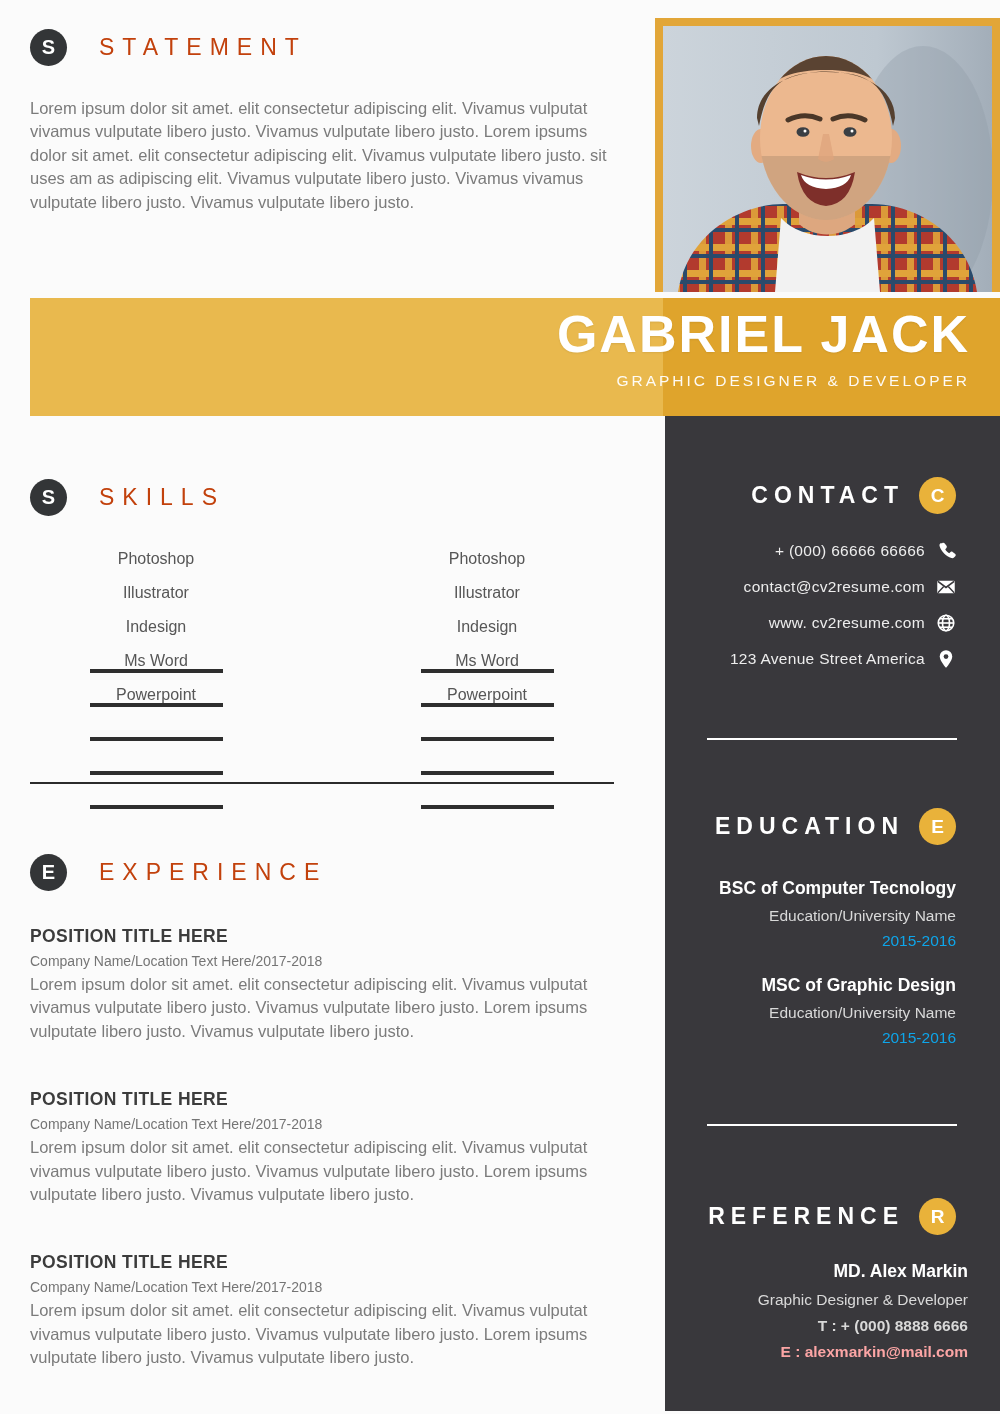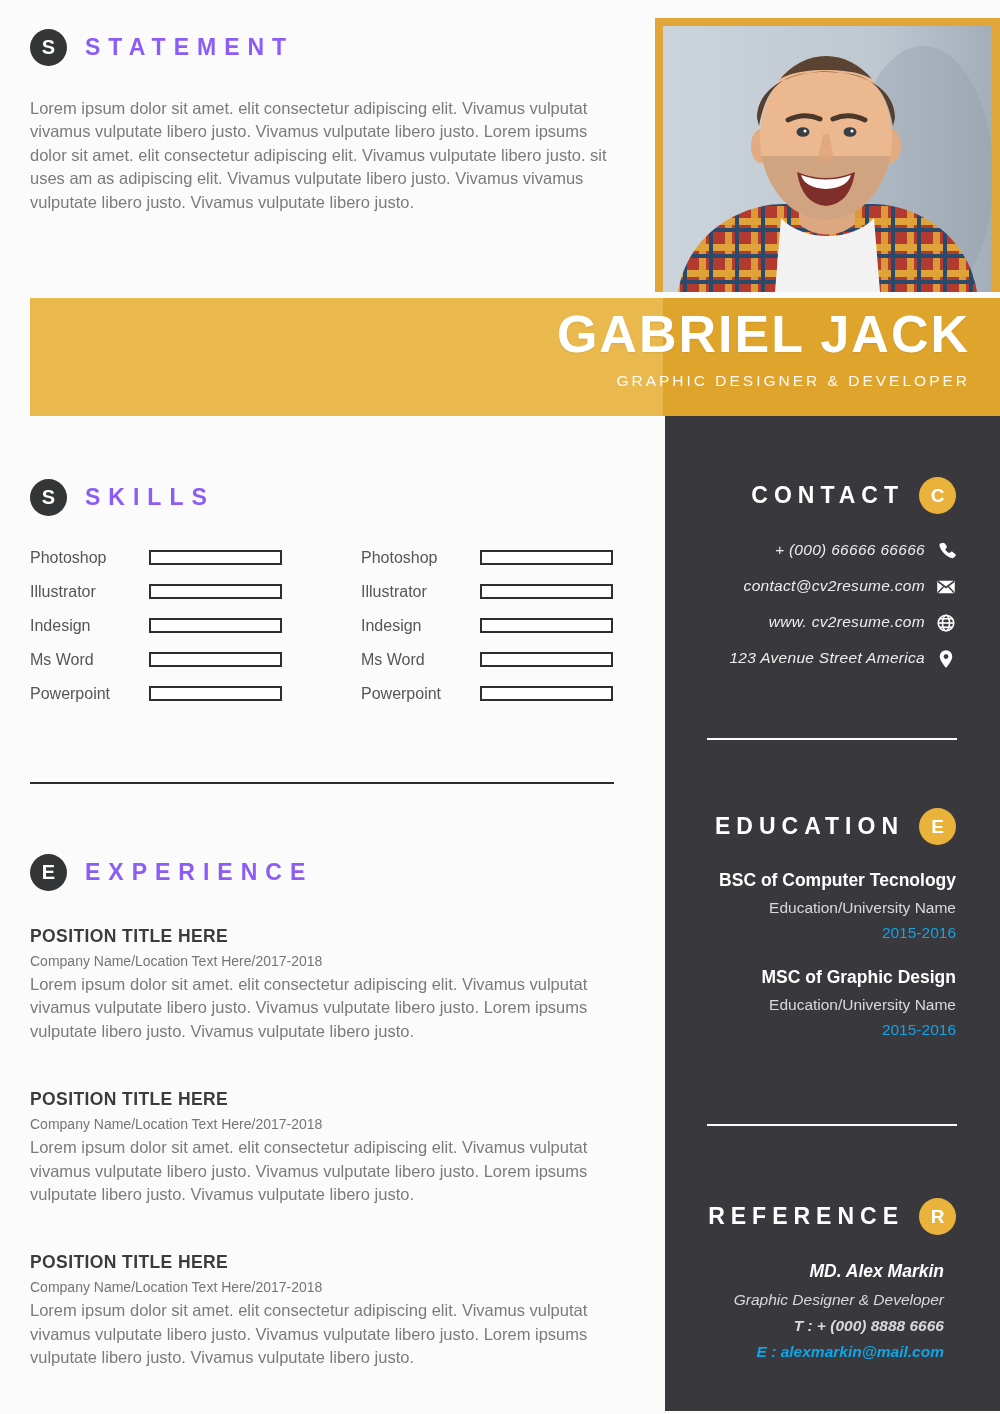--- a/index.html
+++ b/index.html
@@ -40,34 +40,34 @@
   }
 
   
   .section-heading { display:flex; align-items:center; }
   .heading-badge {
     width:37px; height:37px; border-radius:50%; background:#333537;
     color:#fff; font-size:20px; font-weight:700;
     display:flex; align-items:center; justify-content:center; flex:0 0 37px;
   }
   .heading-text {
-    margin-left:18px; font-size:23px; font-weight:700; color:#8b5cf6;
+    margin-left:32px; font-size:23px; font-weight:400; color:#c2410c;
     letter-spacing:8px;
   }
 
   .statement { position:absolute; left:30px; top:29px; width:592px; }
   .statement-body {
     margin-top:31px; font-size:16.5px; line-height:23.4px; color:#7b7b7b;
   }
 
   .skills { position:absolute; left:30px; top:479px; width:585px; }
   .skills-grid { margin-top:34px; display:flex; }
   .skills-col { width:252px; }
   .skills-col + .skills-col { margin-left:79px; }
-  .skill-row { display:flex; align-items:center; height:15px; margin-bottom:19px; }
+  .skill-row { display:flex; align-items:center; height:15px; margin-bottom:19px;flex-direction:column; }
   .skill-label { flex:0 0 119px; font-size:16px; color:#565656; }
   .skill-bar {
     width:133px; height:15px; border:2px solid #2e2e2e; background:#ffffff;
   }
   .skill-fill { height:100%; background:#373737; }
 
   .left-divider {
     position:absolute; left:30px; top:782px; width:584px; height:2px;
     background:#2b2b2b;
   }
@@ -95,46 +95,46 @@
   }
   .side-badge {
     margin-left:15px; width:37px; height:37px; border-radius:50%;
     background:#e9b23a; color:#fff; font-size:19px; font-weight:700;
     display:flex; align-items:center; justify-content:center; flex:0 0 37px;
   }
 
   .contact-block { position:absolute; top:72px; left:0; right:0; }
   .contact-items { margin-top:27px; }
   .contact-row {
-    display:flex; justify-content:flex-end;
-    padding-right:44px; margin-bottom:16px; height:20px;font-style:italic;
+    display:flex; align-items:center; justify-content:flex-end;
+    padding-right:44px; margin-bottom:16px; height:20px;
   }
   .contact-text { font-size:15.5px; color:#ededed; letter-spacing:0.3px; }
   .contact-icon { margin-left:11px; width:20px; height:20px; flex:0 0 20px; }
   .contact-icon svg { display:block; width:20px; height:20px; }
 
   .side-divider {
     position:absolute; left:42px; width:250px; height:2px; background:#ffffff;
   }
   .divider-1 { top:333px; }
   .divider-2 { top:719px; }
 
   .education-block { position:absolute; top:403px; left:0; right:0; }
-  .edu-items { margin-top:25px; padding-right:44px; text-align:right; }
+  .edu-items { margin-top:33px; padding-right:44px; text-align:right; }
   .edu-item { margin-bottom:25px; }
   .edu-degree { font-size:17.5px; font-weight:700; color:#ffffff; }
   .edu-school { margin-top:8px; font-size:15.5px; color:#d9d9d9; }
   .edu-years { margin-top:7px; font-size:15.5px; color:#0ea5e9; }
 
   .reference-block { position:absolute; top:793px; left:0; right:0; }
-  .ref-items { margin-top:26px; padding-right:56px; text-align:right;font-style:italic; }
+  .ref-items { margin-top:26px; padding-right:32px; text-align:right; }
   .ref-name { font-size:17.5px; font-weight:700; color:#ffffff; }
   .ref-role { margin-top:9px; font-size:15.5px; color:#d9d9d9; }
   .ref-phone { margin-top:8px; font-size:15.5px; color:#d9d9d9; font-weight:600; }
-  .ref-email { margin-top:8px; font-size:15.5px; color:#0ea5e9; font-weight:600; }
+  .ref-email { margin-top:8px; font-size:15.5px; color:#fca5a5; font-weight:600; }
 </style>
 </head>
 <body>
 
 <div class="photo">
   <svg viewBox="0 0 329 266" preserveAspectRatio="none">
     <defs>
       <linearGradient id="bgGrad" x1="0" y1="0" x2="1" y2="0">
         <stop offset="0" stop-color="#ccd4db"></stop>
         <stop offset="0.65" stop-color="#bec8d1"></stop>

